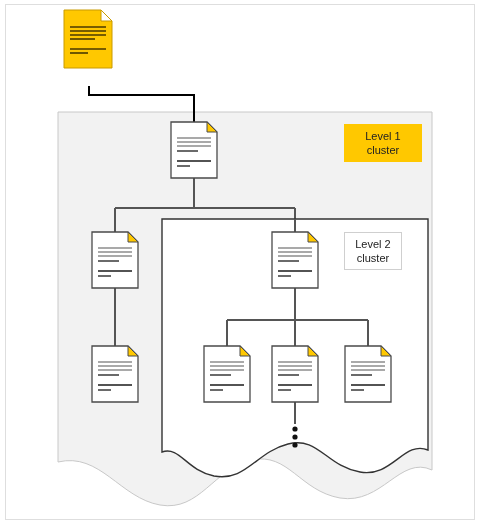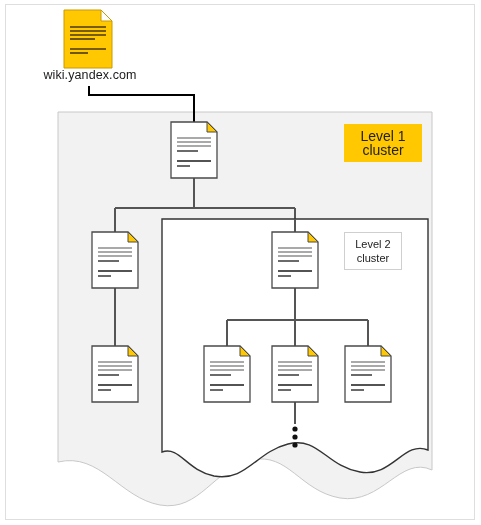--- a/index.html
+++ b/index.html
@@ -52,21 +52,21 @@
     top: 124px;
     width: 78px;
     height: 38px;
     background: #FFC800;
     display: flex;
     align-items: center;
     justify-content: center;
     box-sizing: border-box;
   }
   .cluster-badge-l1 span {
-    font-size: 14px;
+    font-size: 11px;
     line-height: 14px;
     color: #222222;
     text-align: center;
     white-space: pre-line;
   }
   .cluster-badge-l2 {
     position: absolute;
     left: 344px;
     top: 232px;
     width: 58px;
@@ -292,21 +292,20 @@
         <g stroke="#1A1A1A" stroke-width="1.3">
           <line x1="351" y1="375" x2="372" y2="375"></line>
           <line x1="351" y1="385" x2="385" y2="385"></line>
           <line x1="351" y1="390" x2="364" y2="390"></line>
         </g>
       </g>
     </g>
 
   </svg>
 
-  <div class="src-label">wiki.yandex.com</div>
 
   <div class="cluster-badge-l1">
     <span>Level 1
 cluster</span>
   </div>
 
   <div class="cluster-badge-l2">
     <span>Level 2
 cluster</span>
   </div>

